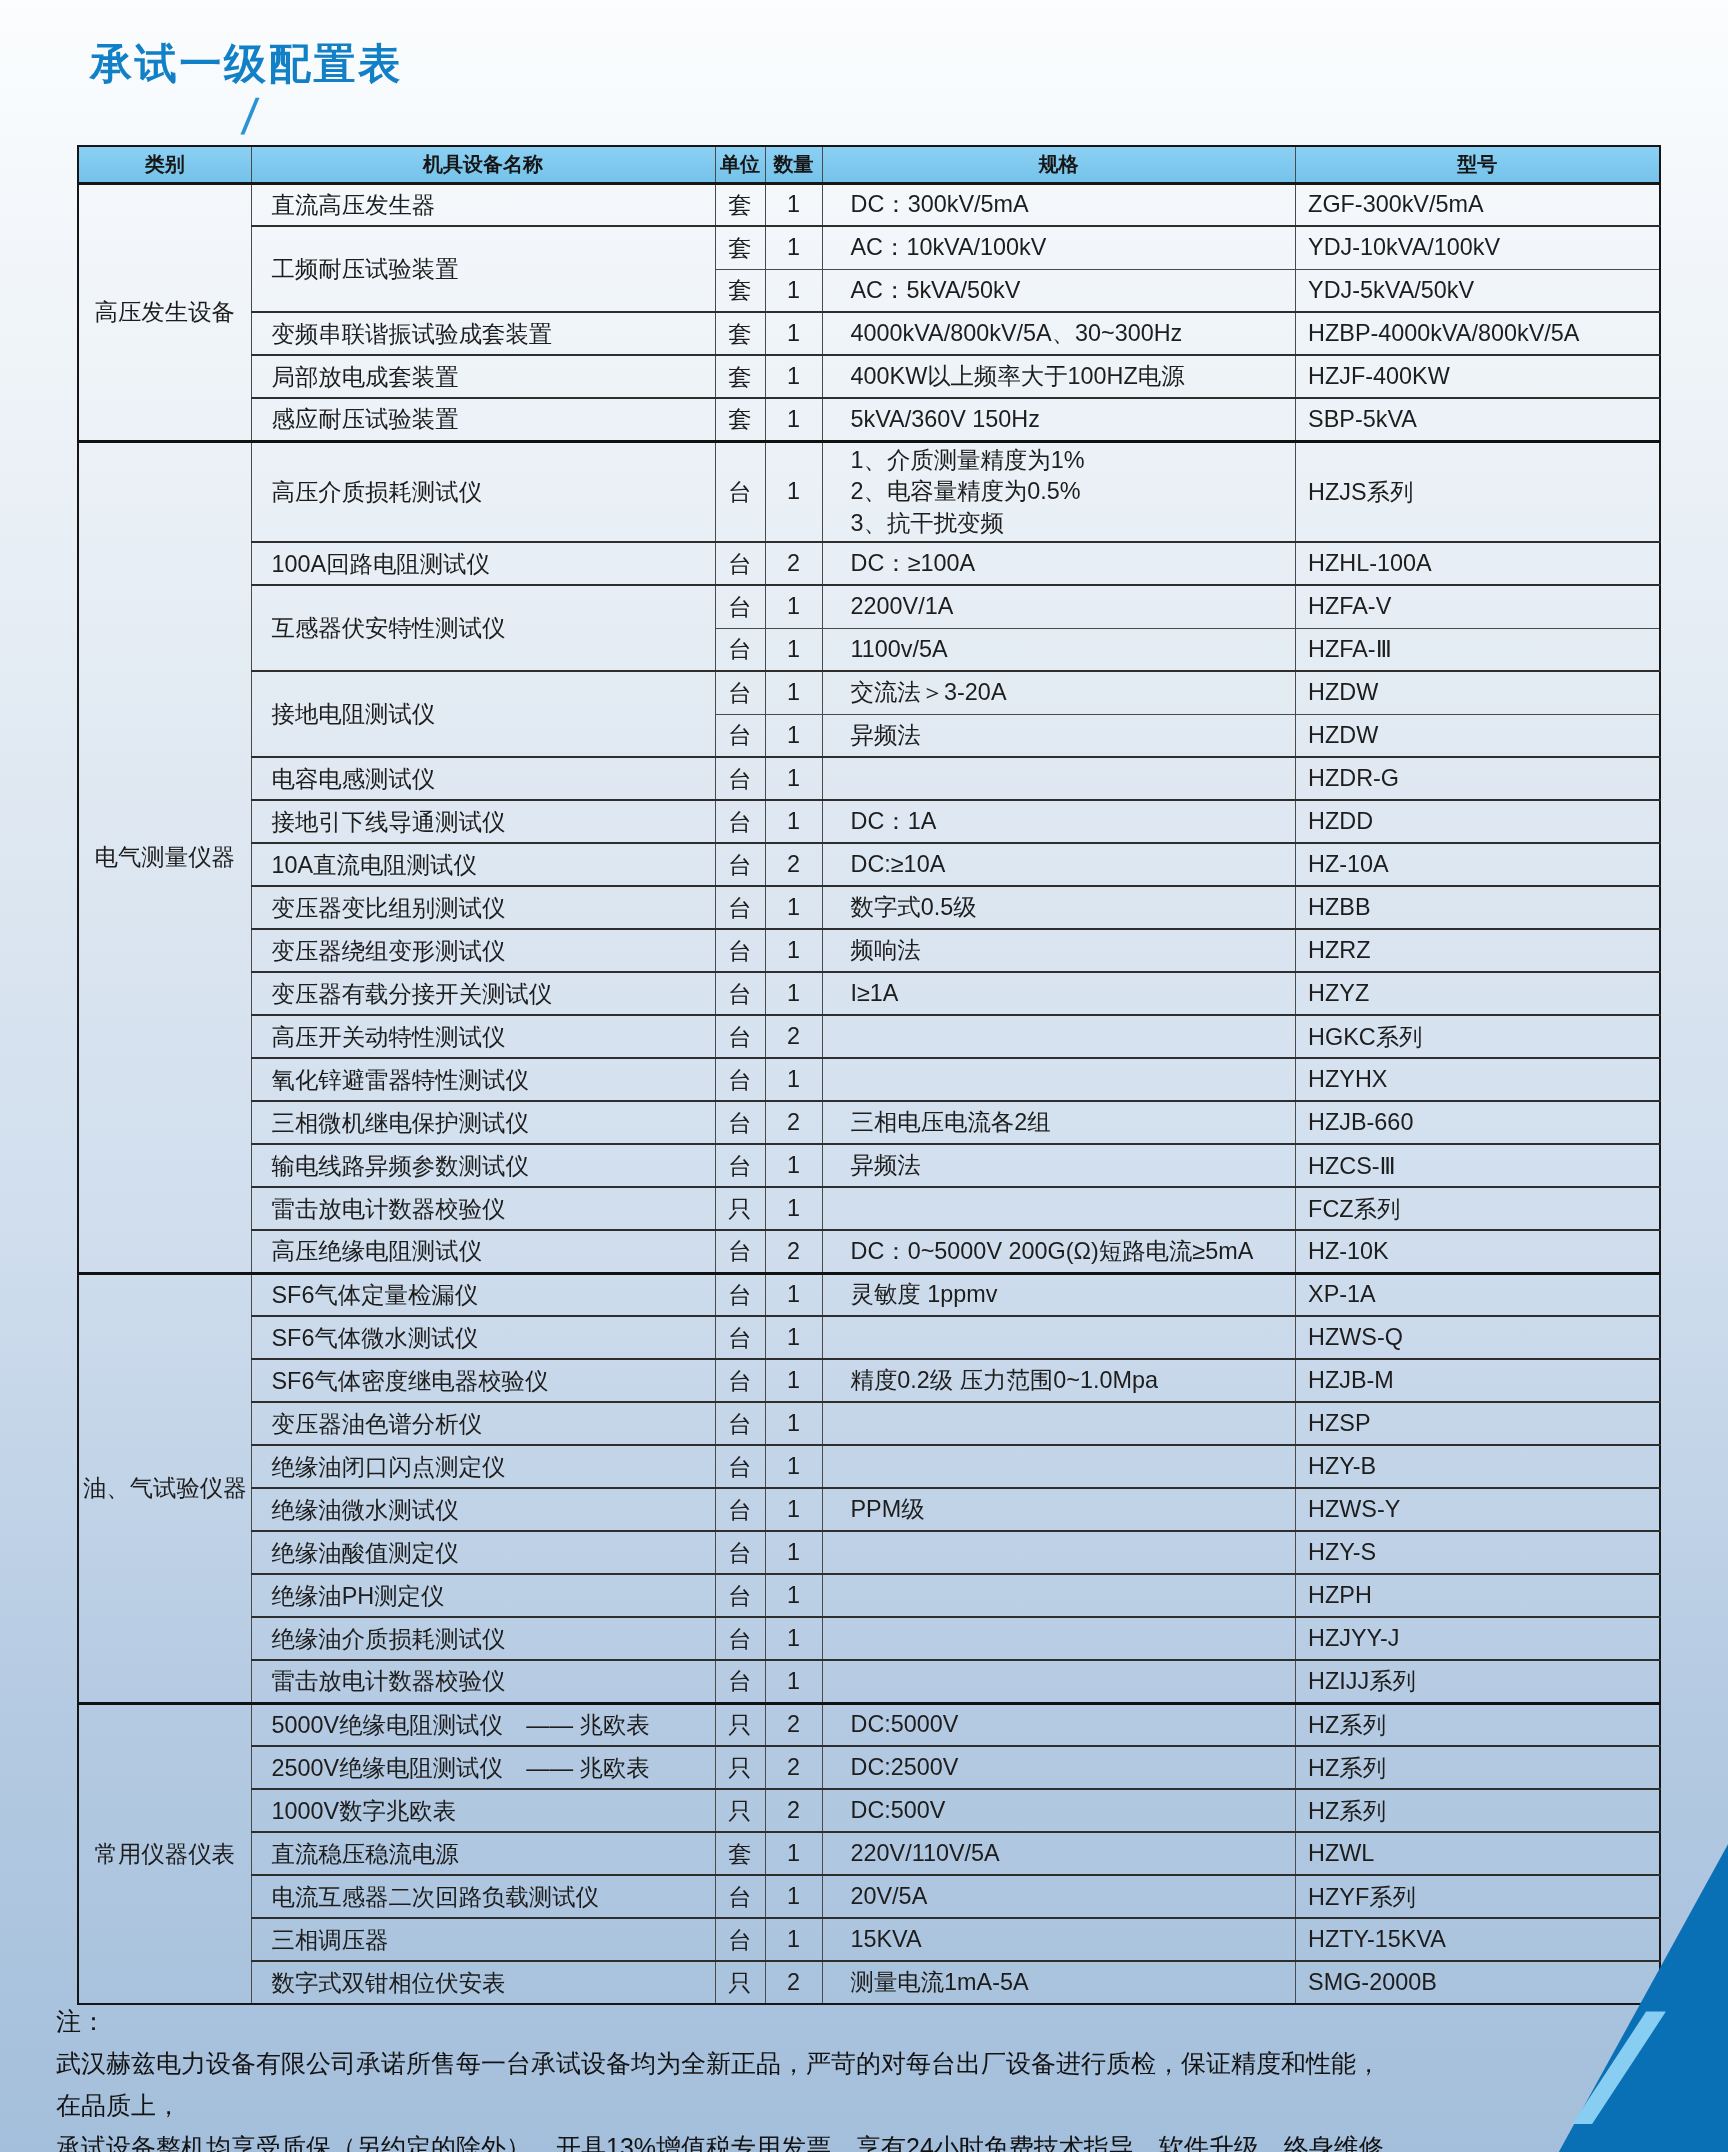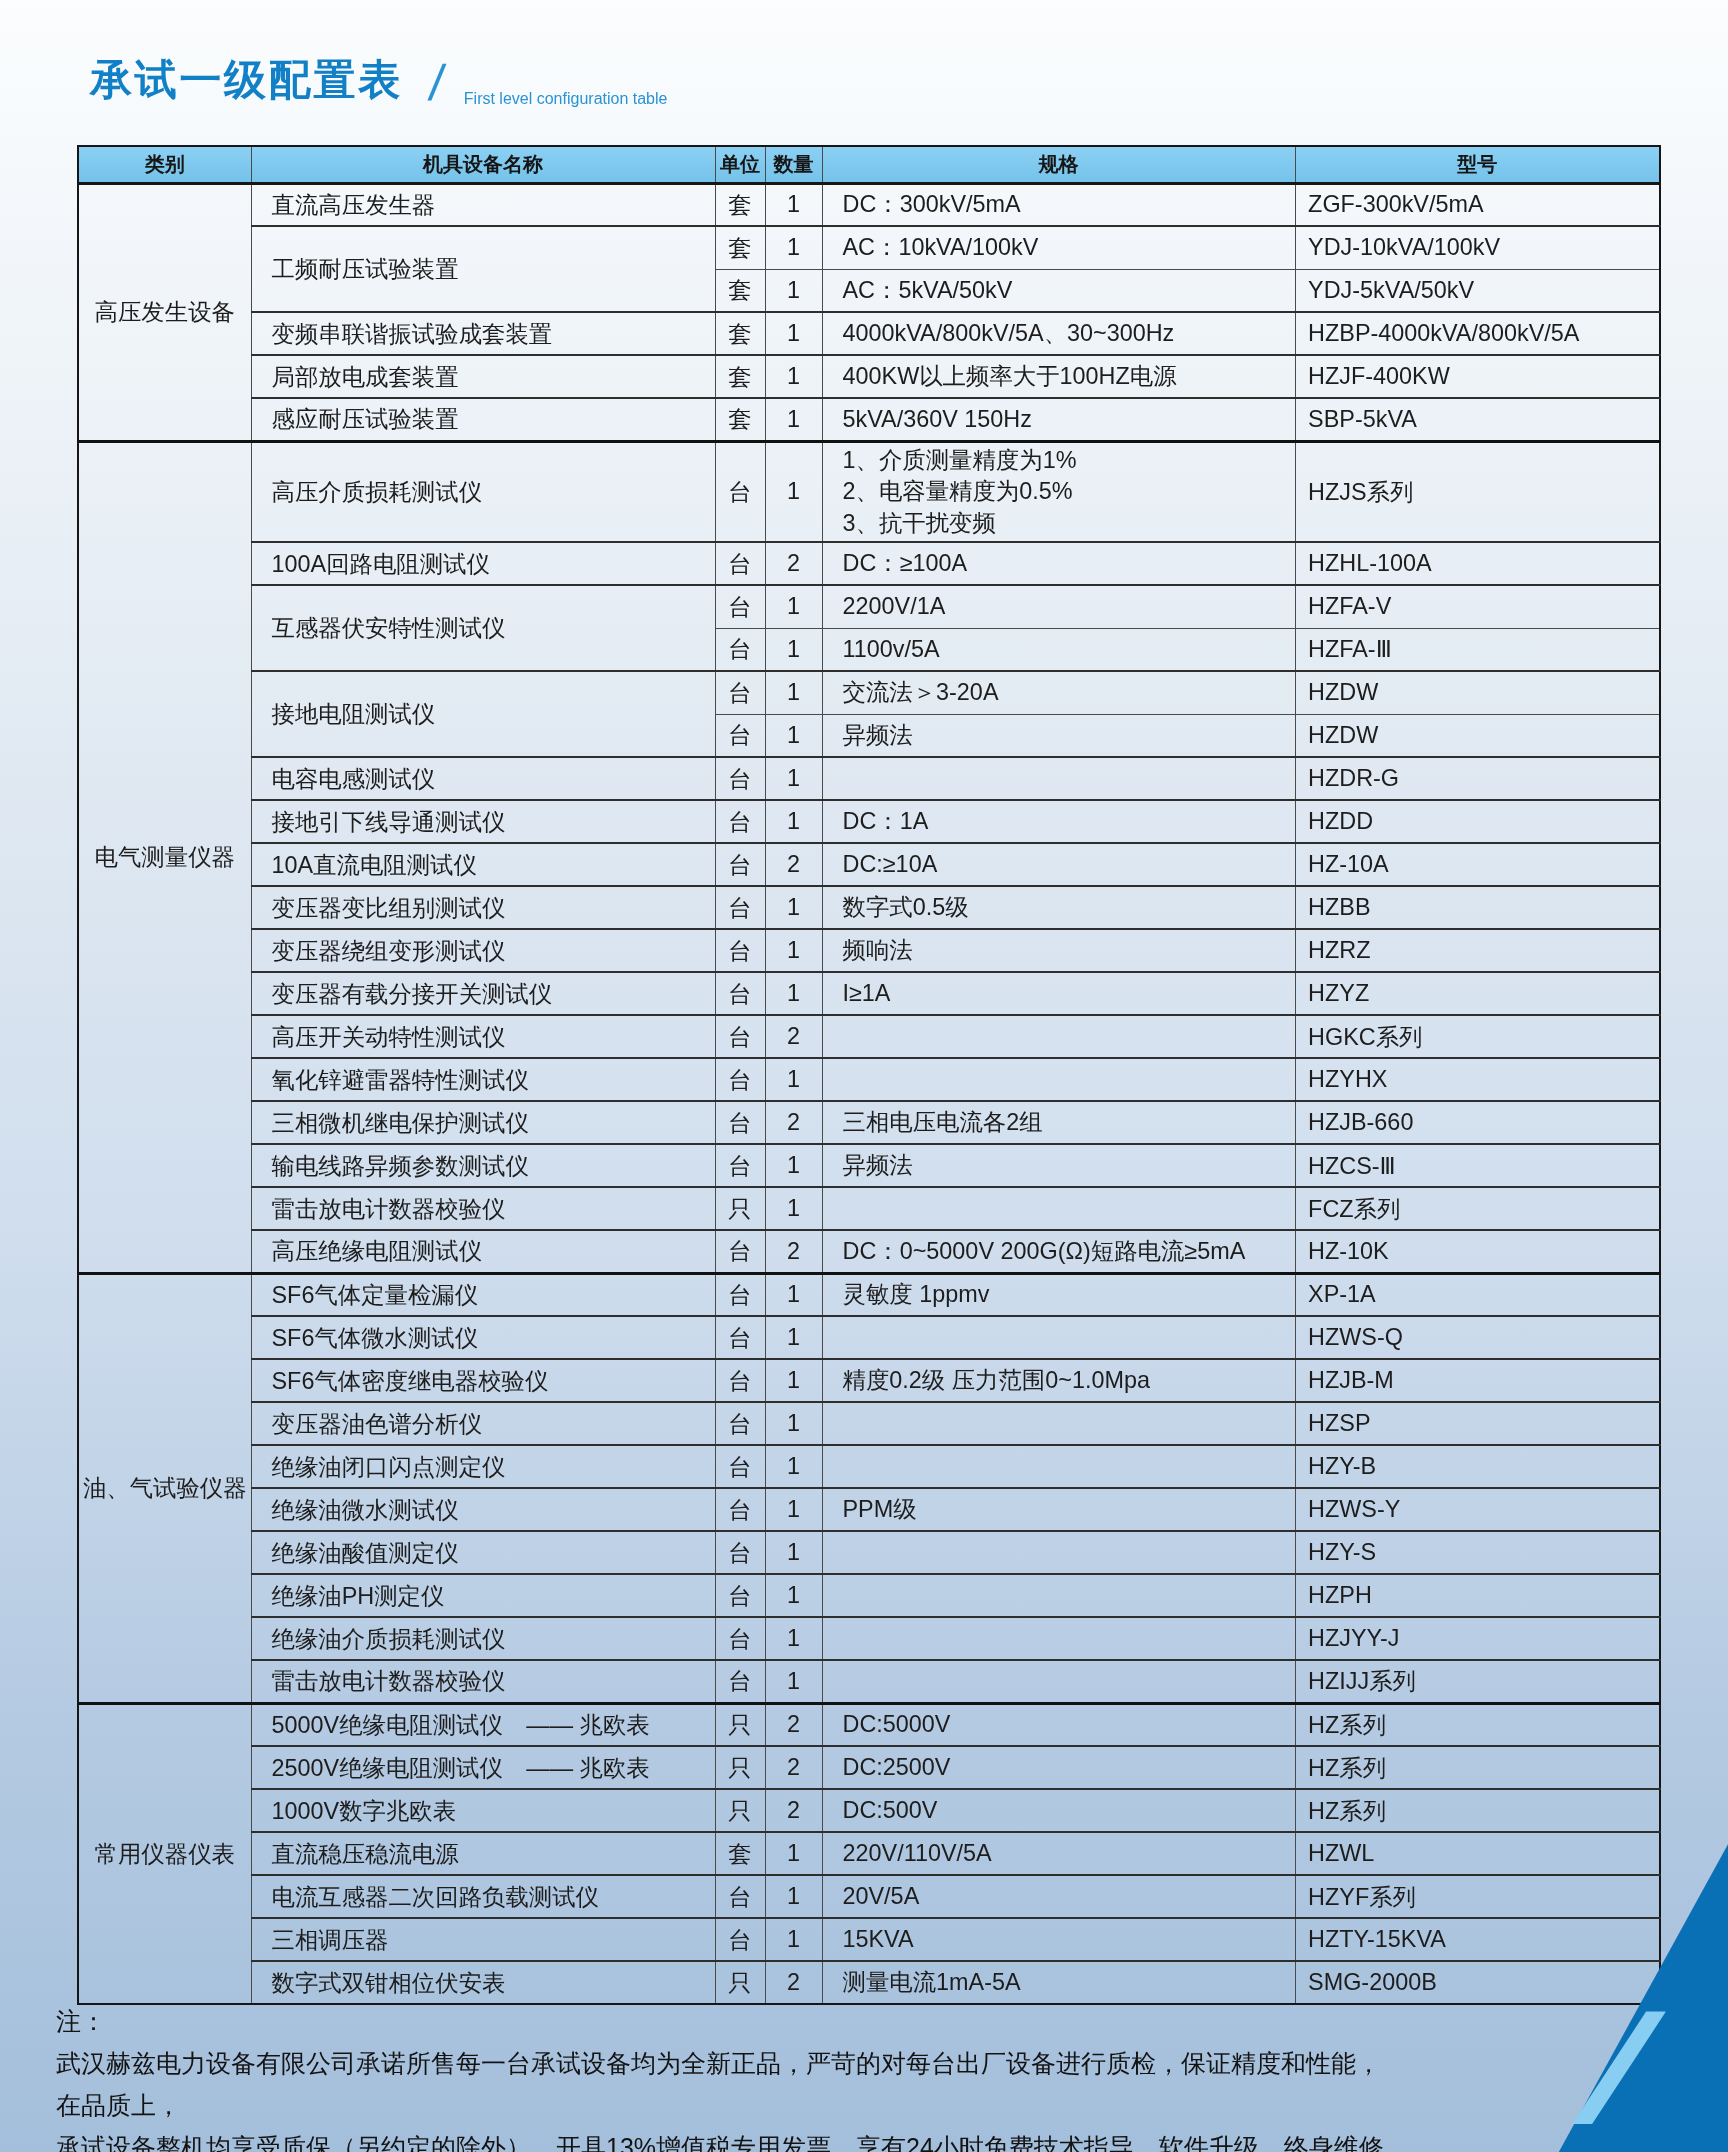--- a/index.html
+++ b/index.html
@@ -3,40 +3,40 @@
 <meta charset="utf-8">
 <style>
   html,body { margin:0; padding:0; }
   body {
     width:1728px; height:2152px;
     position:relative; overflow:hidden;
     font-family:"Liberation Sans","DejaVu Sans",sans-serif;
     background:linear-gradient(180deg,#fbfdfe 0%,#f2f6fa 12%,#e3ebf3 32%,#cfdded 58%,#b4cae2 80%,#a4bfdb 100%);
   }
   
-  .title-wrap { position:absolute; left:90px; top:52px; display:flex; align-items:flex-end; }
+  .title-wrap { position:absolute; left:90px; top:36px; display:flex; align-items:center;flex-direction:column; }
   .title-zh { font-size:42px; font-weight:bold; color:#1280c6; letter-spacing:2.7px; }
   .title-slash { font-size:50px; font-weight:300; color:#2a93d2; margin:0 20px 0 27px; transform:skewX(-8deg); line-height:1; }
   .title-en { font-size:16px; color:#2a93d2; margin-top:5.4px; }
   
   table.cfg { position:absolute; left:77px; top:145px; width:1582px;
     border-collapse:collapse; table-layout:fixed;
     border:2.7px solid #161616; }
   col.c0{width:173px} col.c1{width:464px} col.c2{width:50px} col.c3{width:57px} col.c4{width:473px} col.c5{width:365px}
   .cfg th, .cfg td { border:1.8px solid #4a4a4a; color:#1d1d1d; font-size:23.4px; vertical-align:middle; padding:0; }
   .cfg thead tr { height:37px; }
   .cfg thead th { background:linear-gradient(#8bd0f3,#74c2ea); font-weight:600; font-size:20px; color:#161616; border-bottom:3.6px solid #161616; border-top:2.7px solid #161616; }
   .cfg tbody tr { height:43px; }
   .cfg tbody tr.tall-row { height:101px; }
   tr.item-first td { border-top:2.7px solid #2e2e2e; }
   tr.sec-first td { border-top:3.6px solid #111111; }
   td.cat-cell { text-align:center; font-size:23.4px; }
   td.name-cell { text-align:left; padding-left:20px; }
   td.unit-cell, td.qty-cell { text-align:center; }
-  td.spec-cell { text-align:left; padding-left:20px; white-space:pre-line; line-height:31.5px; }
+  td.spec-cell { text-align:left; padding-left:28px; white-space:pre-line; line-height:31.5px; }
   td.model-cell { text-align:left; padding-left:12.6px; }
   
   .note { position:absolute; left:56px; top:2000px; width:1332px; font-size:25px; color:#131313; line-height:42px; }
   
   .corner-deco { position:absolute; right:0; bottom:0; width:216px; height:333px; }
 </style>
 </head>
 <body>
 
 <div class="title-wrap">

